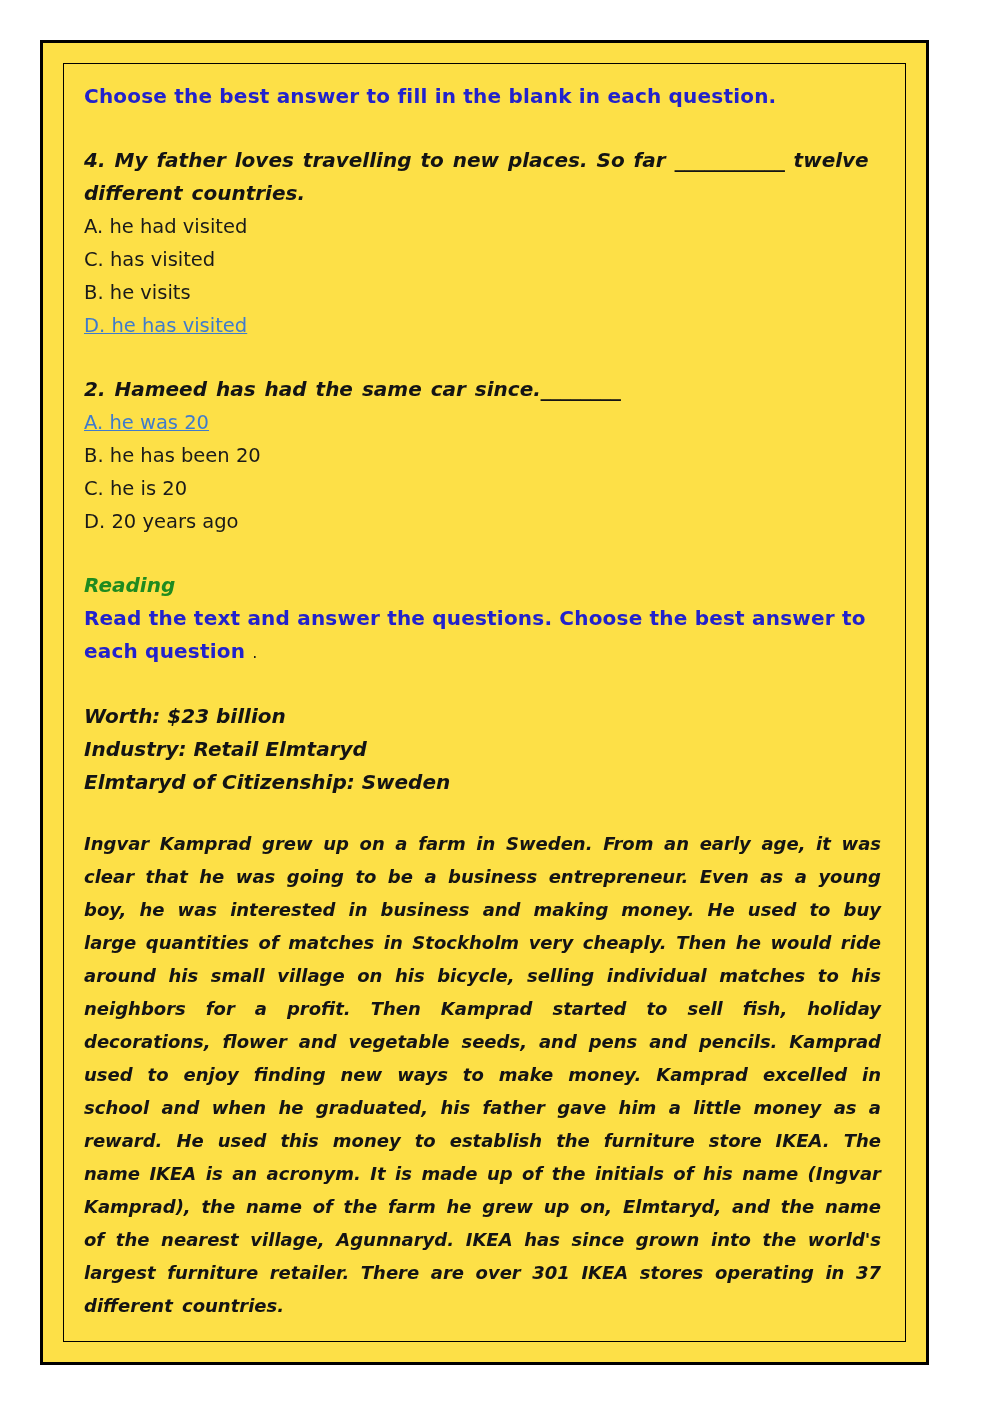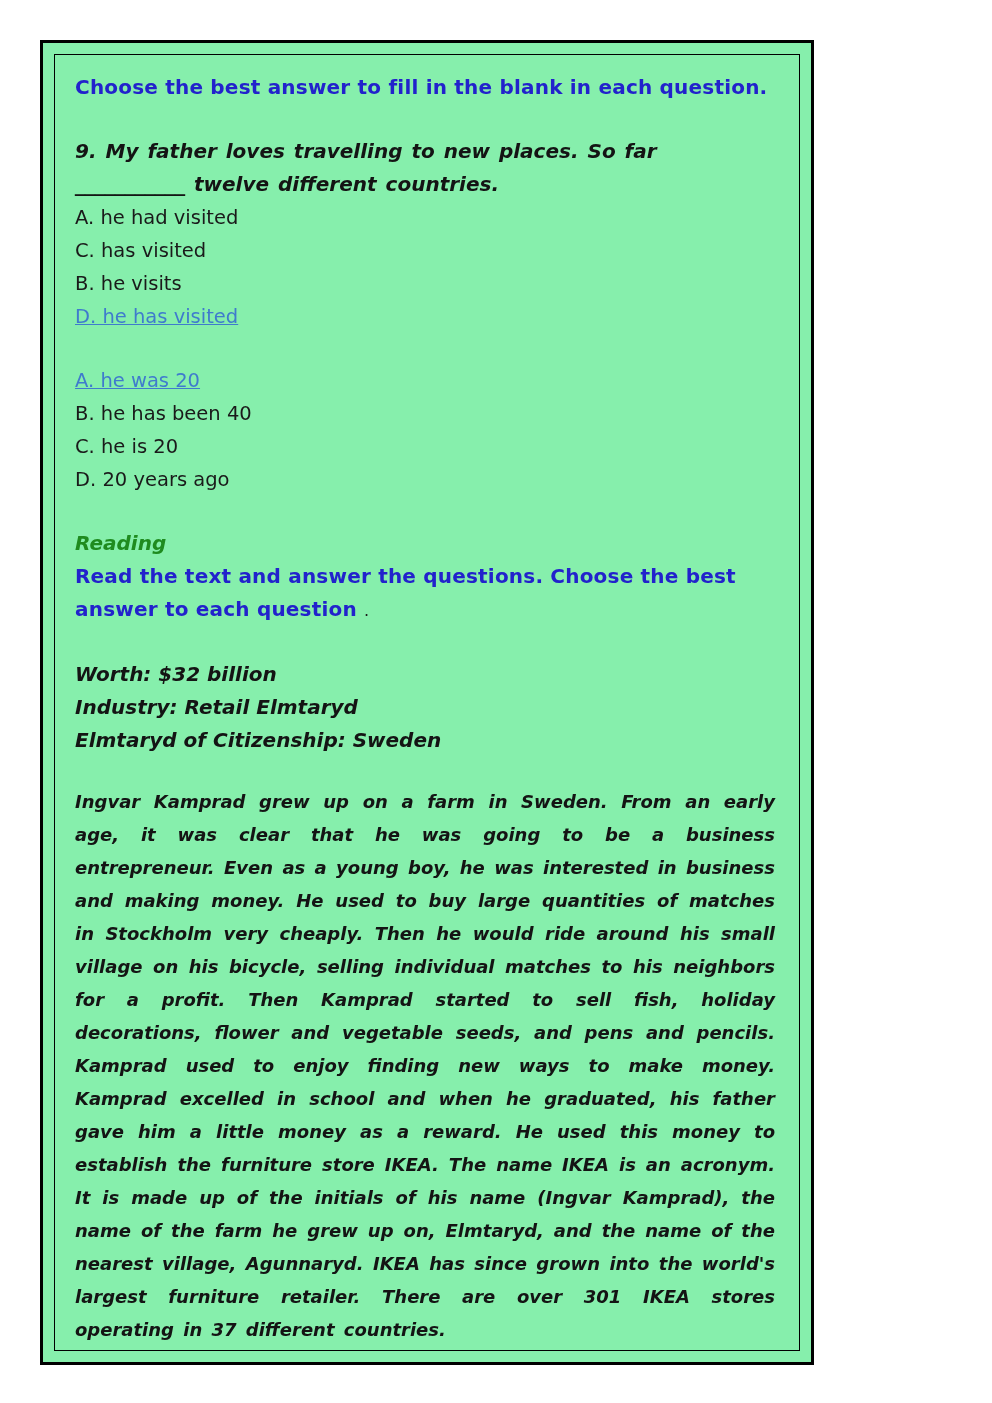--- a/index.html
+++ b/index.html
@@ -6,24 +6,24 @@
   html, body {
     width: 992px;
     background: #ffffff;
     font-family: "DejaVu Sans", "Liberation Sans", sans-serif;
   }
   body { height: 1403px; position: relative; }
 
   .frame-outer {
     position: absolute;
     left: 40px; top: 40px;
-    width: 774px; height: 1325px;
+    width: 889px; height: 1325px;
     border: 3px solid #000000;
-    padding: 11px;
-    background: #86efac;
+    padding: 20px;
+    background: #fde047;
   }
   .frame-inner {
     width: 100%; height: 100%;
     border: 1px solid #000000;
     padding: 16px 24px 10px 20px;
     overflow: hidden;
   }
 
   p { line-height: 33px; }
 
@@ -84,41 +84,42 @@
 </head>
 <body>
 
 <div class="frame-outer">
   <div class="frame-inner">
 
     <p class="heading-blue">Choose the best answer to fill in the blank in each question.</p>
 
     <div class="gap"></div>
 
-    <p class="question">9.  My father loves travelling to new places. So far ___________ twelve different countries.</p>
+    <p class="question">4.  My father loves travelling to new places. So far ___________ twelve different countries.</p>
     <p class="option">A. he had visited</p>
     <p class="option">C. has visited</p>
     <p class="option">B. he visits</p>
     <p class="option selected">D. he has visited</p>
 
     <div class="gap"></div>
 
+    <p class="question">2.  Hameed has had the same car since.________</p>
     <p class="option selected">A. he was 20</p>
-    <p class="option">B. he has been 40</p>
+    <p class="option">B. he has been 20</p>
     <p class="option">C. he is 20</p>
     <p class="option">D. 20 years ago</p>
 
     <div class="gap"></div>
 
     <p class="heading-green">Reading</p>
     <p class="heading-blue"><span>Read the text and answer the questions. Choose the best answer to each question</span> <span class="trailing-period">.</span></p>
 
     <div class="gap"></div>
 
-    <p class="profile-line">Worth: $32 billion</p>
+    <p class="profile-line">Worth: $23 billion</p>
     <p class="profile-line">Industry: Retail Elmtaryd</p>
     <p class="profile-line">Elmtaryd of Citizenship: Sweden</p>
 
     <div class="gap-sm"></div>
 
     <p class="passage">Ingvar Kamprad grew up on a farm in Sweden. From an early age, it was clear that he was going to be a business entrepreneur. Even as a young boy, he was interested in business and making money. He used to buy large quantities of matches in Stockholm very cheaply. Then he would ride around his small village on his bicycle, selling individual matches to his neighbors for a profit. Then Kamprad started to sell fish, holiday decorations, flower and vegetable seeds, and pens and pencils. Kamprad used to enjoy finding new ways to make money. Kamprad excelled in school and when he graduated, his father gave him a little money as a reward. He used this money to establish the furniture store IKEA. The name IKEA is an acronym. It is made up of the initials of his name (Ingvar Kamprad), the name of the farm he grew up on, Elmtaryd, and the name of the nearest village, Agunnaryd. IKEA has since grown into the world's largest furniture retailer. There are over 301 IKEA stores operating in 37 different countries.</p>
 
   </div>
 </div>
 

